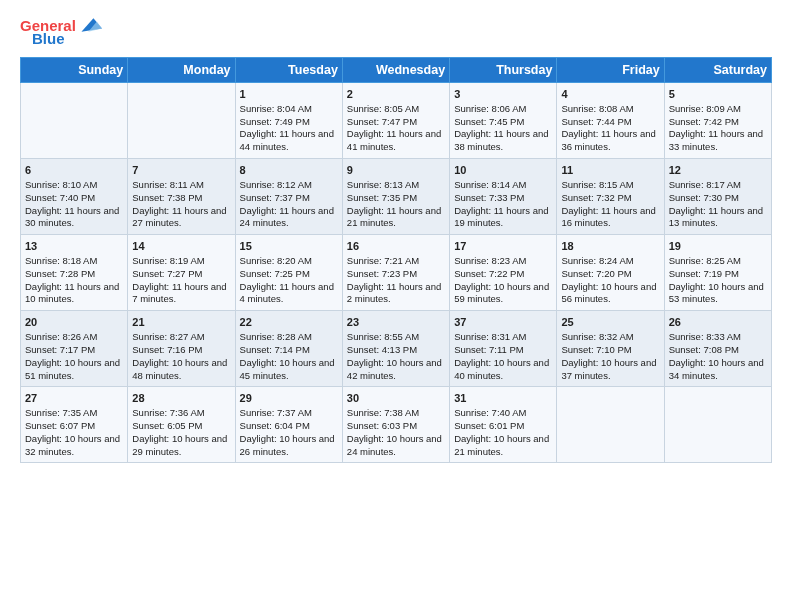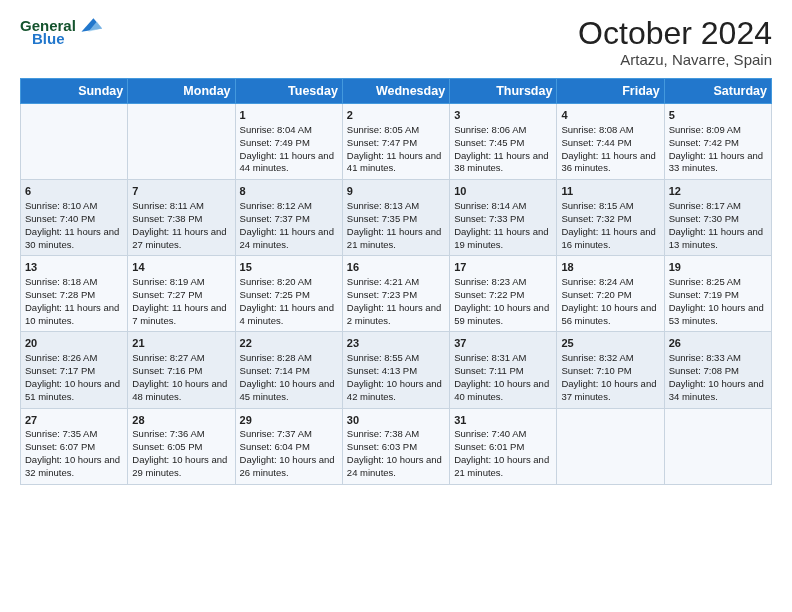--- a/index.html
+++ b/index.html
@@ -23,21 +23,21 @@
       margin-bottom: 10px;
     }
     .logo {
       display: flex;
       align-items: center;
       gap: 0px;
     }
     .logo-text-general {
       font-size: 15px;
       font-weight: bold;
-      color: #14532d;
+      color: #ef4444;
     }
     .logo-text-blue {
       font-size: 15px;
       font-weight: bold;
       color: #2277cc;
     }
     .logo-icon {
       width: 24px;
       height: 18px;
       margin-left: 2px;
@@ -108,24 +108,20 @@
       <div style="display:flex;flex-direction:column;align-items:flex-start;">
         <div style="display:flex;align-items:center;">
           <span class="logo-text-general">General</span>
           <svg class="logo-icon" viewBox="0 0 28 20" fill="none" xmlns="http://www.w3.org/2000/svg">
             <polygon points="4,18 18,2 28,14" fill="#2277cc"></polygon>
             <polygon points="12,18 22,6 28,14" fill="#99ccee" opacity="0.7"></polygon>
           </svg>
         </div>
         <span class="logo-text-blue" style="margin-top:-4px;margin-left:12px;">Blue</span>
       </div>
-    </div>
-    <div class="title-block">
-      <div class="main-title">October 2024</div>
-      <div class="subtitle">Artazu, Navarre, Spain</div>
     </div>
   </div>
 
   <table>
     <thead>
       <tr>
         <th>Sunday</th>
         <th>Monday</th>
         <th>Tuesday</th>
         <th>Wednesday</th>
@@ -227,21 +223,21 @@
             <div class="day-detail">Daylight: 11 hours and 7 minutes.</div>
           </td>
           <td>
             <span class="day-num">15</span>
             <div class="day-detail">Sunrise: 8:20 AM</div>
             <div class="day-detail">Sunset: 7:25 PM</div>
             <div class="day-detail">Daylight: 11 hours and 4 minutes.</div>
           </td>
           <td>
             <span class="day-num">16</span>
-            <div class="day-detail">Sunrise: 4:21 AM</div>
+            <div class="day-detail">Sunrise: 7:21 AM</div>
             <div class="day-detail">Sunset: 7:23 PM</div>
             <div class="day-detail">Daylight: 11 hours and 2 minutes.</div>
           </td>
           <td>
             <span class="day-num">17</span>
             <div class="day-detail">Sunrise: 8:23 AM</div>
             <div class="day-detail">Sunset: 7:22 PM</div>
             <div class="day-detail">Daylight: 10 hours and 59 minutes.</div>
           </td>
           <td>

